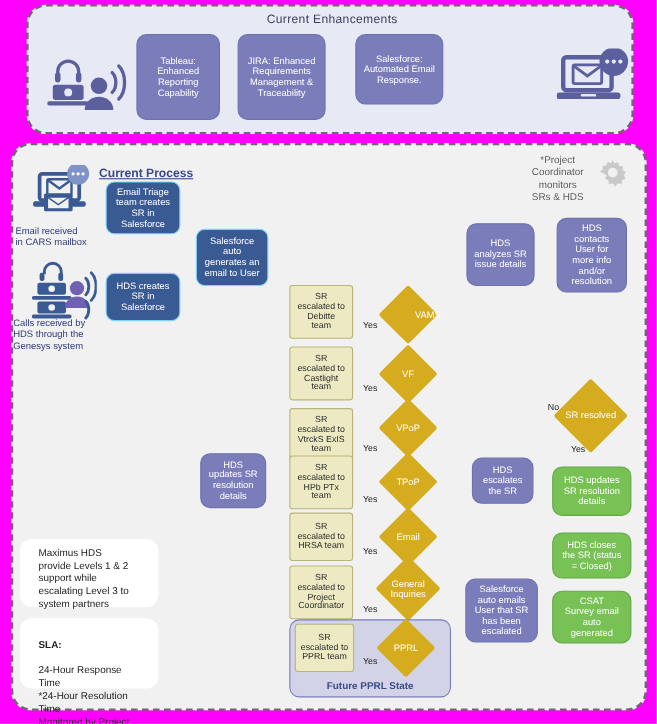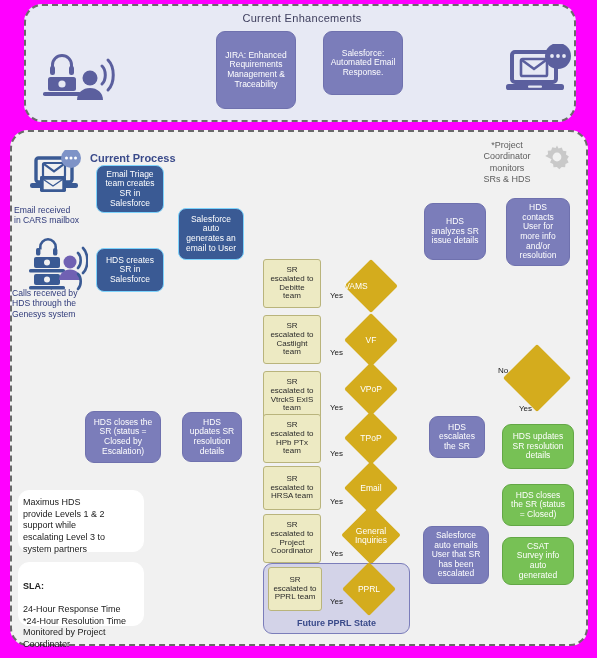--- a/index.html
+++ b/index.html
@@ -76,21 +76,21 @@
     font-size:8.5px;
   }
   .white-note{
     position:absolute;
     background:#ffffff;
     border:1px solid #ffffff;
     border-radius:11px;
     color:#222;
     font-size:9px;
     line-height:1.30;
-    padding:6px 4px;
+    padding:6px 16px;
     box-sizing:border-box;
     white-space:pre-line;
     text-align:left;
   }
   .white-note b{font-weight:bold;}
 
   
   .diamond{
     position:absolute;
     background:#d4ac1d;
@@ -163,20 +163,24 @@
       <rect x="12" y="29" width="28" height="14" rx="2.5"></rect>
       <circle cx="26" cy="36" r="3.6" fill="#e7e9f4"></circle>
       <rect x="7" y="44" width="38" height="4" rx="1.8"></rect>
       <circle cx="54" cy="30" r="7.5"></circle>
       <path d="M41 52c0-7.2 5.8-12 13-12s13 4.8 13 12z"></path>
       <path d="M66 18c4.4 4.2 4.4 13.8 0 18" stroke="#5b5f9e" stroke-width="3" fill="none" stroke-linecap="round"></path>
       <path d="M72 12c7 7 7 23 0 30" stroke="#5b5f9e" stroke-width="3" fill="none" stroke-linecap="round"></path>
     </g>
   </svg>
 
+  <div class="rbox purple" style="left:124px;top:31px;width:76px;height:78px;">Tableau:
+Enhanced
+Reporting
+Capability</div>
   <div class="rbox purple" style="left:216px;top:31px;width:80px;height:78px;">JIRA: Enhanced
 Requirements
 Management &amp;
 Traceability</div>
   <div class="rbox purple" style="left:323px;top:31px;width:80px;height:64px;">Salesforce:
 Automated Email
 Response.</div>
 
   <svg class="icon" style="left:506px;top:44px;" width="70" height="56" viewBox="0 0 70 56">
     <g fill="#5b5f9e">
@@ -187,21 +191,21 @@
       <path d="M15.5 15.8 28 25l12.5-9.2" fill="none" stroke="#5b5f9e" stroke-width="2.6"></path>
       <circle cx="52" cy="12" r="13"></circle>
       <circle cx="46" cy="12" r="1.9" fill="#e7e9f4"></circle>
       <circle cx="52" cy="12" r="1.9" fill="#e7e9f4"></circle>
       <circle cx="58" cy="12" r="1.9" fill="#e7e9f4"></circle>
     </g>
   </svg>
 
   <div class="panel" id="proc-panel"></div>
 
-  <div class="section-label" style="left:90px;top:152px;">Current Process</div>
+  <div class="section-label" style="left:90px;top:152px;text-decoration:underline;">Current Process</div>
 
   <div class="note-grey" style="left:472px;top:140px;width:70px;">*Project
 Coordinator
 monitors
 SRs &amp; HDS</div>
 
   <svg class="icon" style="left:542px;top:142px;" width="30" height="30" viewBox="0 0 30 30">
     <g fill="#c9c9c9">
       <path d="M15 3.5l1.5 3 3.3-.9 1.2 3.2 3.4.4-.4 3.4 2.9 1.8-1.8 2.9 1.5 3.1-3.1 1.5-.4 3.4-3.4-.4-2.4 2.4-2.4-2.4-3.4.4-.4-3.4-3.1-1.5 1.5-3.1L3.2 14l2.9-1.8-.4-3.4 3.4-.4L10.3 5.2l3.3.9z"></path>
       <circle cx="15" cy="15" r="4.4" fill="#f1f1f1"></circle>
@@ -266,56 +270,53 @@
 issue details</div>
   <div class="rbox purple" style="left:506px;top:198px;width:64px;height:68px;">HDS
 contacts
 User for
 more info
 and/or
 resolution</div>
   <div class="rbox purple" style="left:429px;top:416px;width:56px;height:42px;">HDS
 escalates
 the SR</div>
-  <div class="rbox purple" style="left:85px;top:411px;width:76px;height:52px;">HDS closes the
-SR (status =
-Closed by
-Escalation)</div>
   <div class="rbox purple" style="left:182px;top:412px;width:60px;height:50px;">HDS
 updates SR
 resolution
 details</div>
   <div class="rbox purple" style="left:423px;top:526px;width:66px;height:58px;">Salesforce
 auto emails
 User that SR
 has been
 escalated</div>
 
   <div class="rbox green" style="left:502px;top:424px;width:72px;height:45px;">HDS updates
 SR resolution
 details</div>
   <div class="rbox green" style="left:502px;top:484px;width:72px;height:42px;">HDS closes
 the SR (status
 = Closed)</div>
   <div class="rbox green" style="left:502px;top:537px;width:72px;height:48px;">CSAT
-Survey info
+Survey email
 auto
 generated</div>
 
   <div class="diamond" style="left:513px;top:354px;width:48px;height:48px;"></div>
+  <div class="diamond-label" style="left:503px;top:363px;width:68px;height:30px;">SR resolved</div>
   <div class="yn" style="left:498px;top:366px;">No</div>
   <div class="yn" style="left:519px;top:404px;">Yes</div>
 
   <div class="rbox cream" style="left:263px;top:259px;width:58px;height:49px;">SR
 escalated to
 Debitte
 team</div>
   <div class="yn" style="left:330px;top:291px;">Yes</div>
   <div class="diamond" style="left:352px;top:267px;width:38px;height:38px;"></div>
-  <div class="diamond-label" style="left:330px;top:277px;width:52px;height:20px;">VAMS</div>
+  <div class="diamond-label" style="left:363px;top:277px;width:52px;height:20px;">VAMS</div>
 
   <div class="rbox cream" style="left:263px;top:315px;width:58px;height:49px;">SR
 escalated to
 Castlight
 team</div>
   <div class="yn" style="left:330px;top:348px;">Yes</div>
   <div class="diamond" style="left:352px;top:321px;width:38px;height:38px;"></div>
   <div class="diamond-label" style="left:345px;top:331px;width:52px;height:20px;">VF</div>
 
   <div class="rbox cream" style="left:263px;top:371px;width:58px;height:49px;">SR

